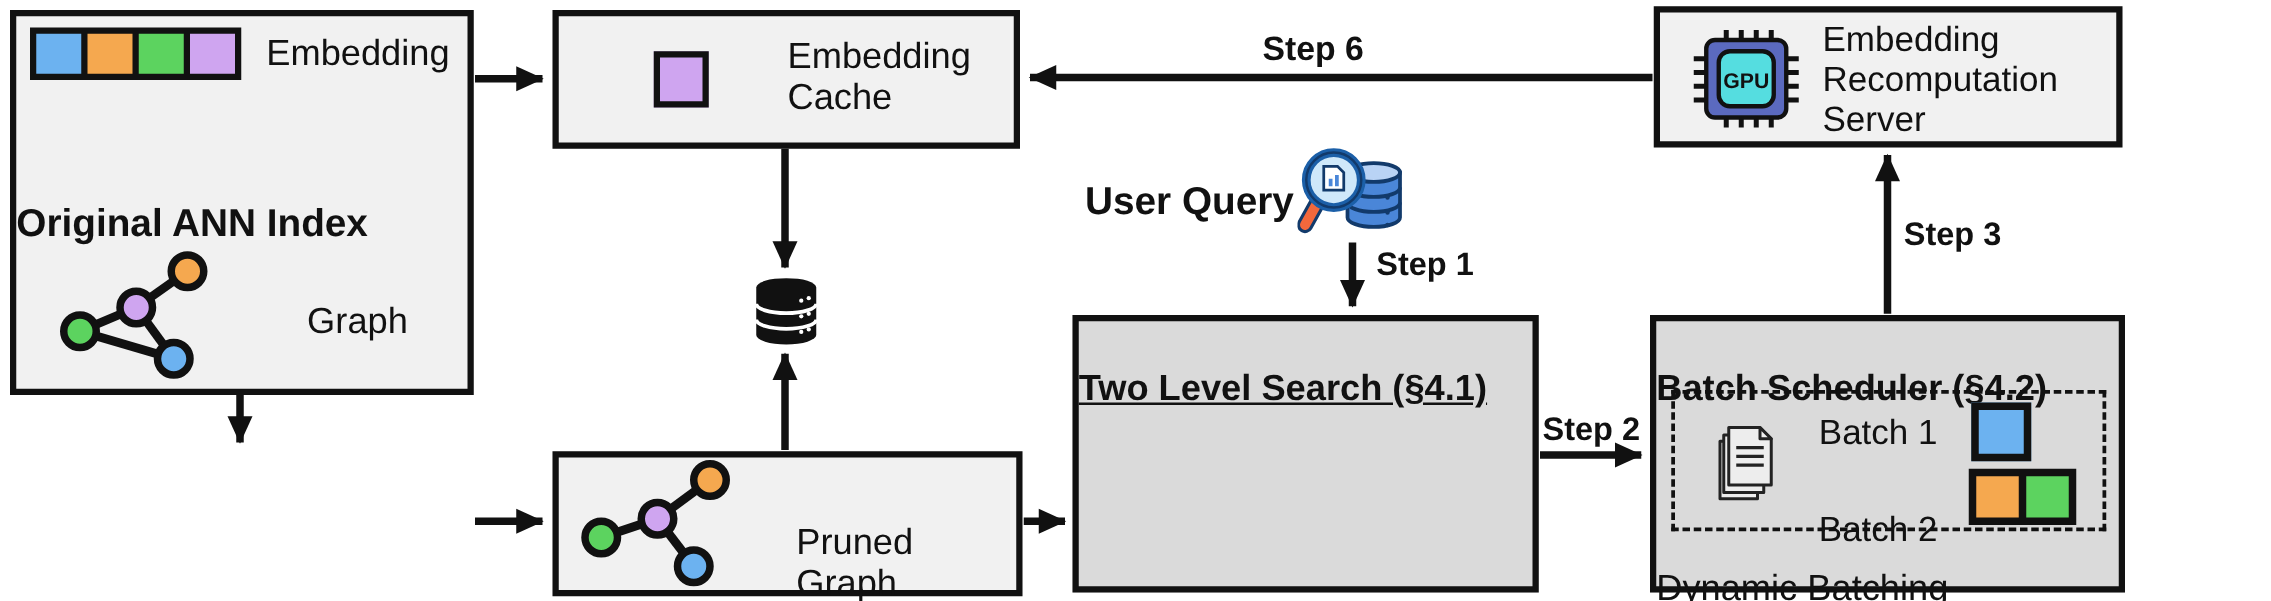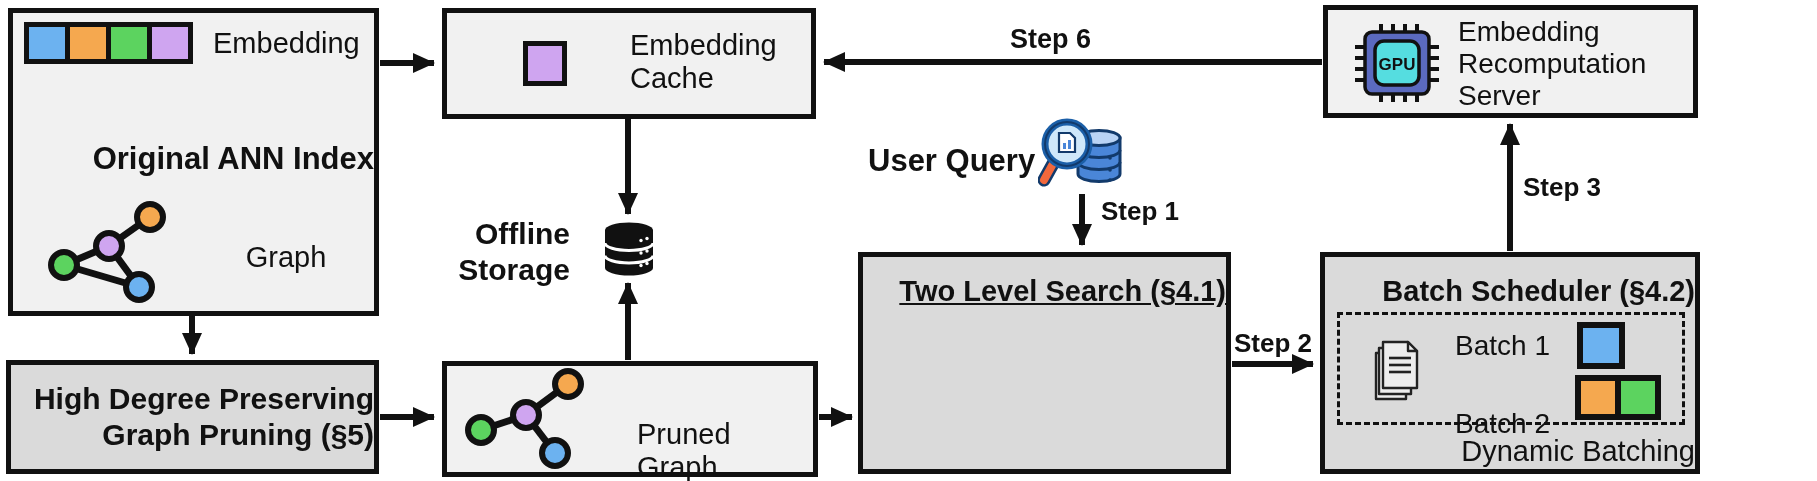--- a/index.html
+++ b/index.html
@@ -4,21 +4,21 @@
 <style>
   html,body{margin:0;padding:0;background:#fff;}
   #canvas{
     position:relative;width:1817px;height:481px;background:#fff;overflow:hidden;
     font-family:"Liberation Sans", sans-serif;color:#111;
   }
   .box{position:absolute;border:5px solid #111;box-sizing:border-box;}
   .box-light{background:#f1f1f1;}
   .box-gray{background:#dadada;}
   .abs{position:absolute;}
-  .ctr{width:100%;text-align:right;}
+  .ctr{width:100%;text-align:left;margin-top:20px;}
   .b{font-weight:bold;}
   .t29{font-size:29px;line-height:33px;}
   .t28{font-size:28px;line-height:32px;}
   .t31{font-size:31px;}
   .t30{font-size:30px;line-height:36px;}
   .step-label{position:absolute;font-weight:bold;font-size:26px;}
   
   .evec{position:absolute;display:flex;gap:5px;background:#111;padding:5px;}
   .ecell{width:36px;height:32px;}
   .c-blue{background:#6cb2f0;} .c-orange{background:#f5a84f;}
@@ -100,24 +100,20 @@
       <rect x="25" y="19" width="44" height="44" rx="9" fill="#55dde0" stroke="#111" stroke-width="3.5"></rect>
       <text x="47" y="48" text-anchor="middle" font-size="17" font-weight="bold" fill="#111">GPU</text>
     </svg>
     <div class="abs t28" style="left:130px;top:6px;">
       <div>Embedding</div>
       <div>Recomputation</div>
       <div>Server</div>
     </div>
   </div>
 
-  <div class="abs b t30" style="left:400px;top:216px;width:170px;text-align:right;">
-    <div>Offline</div>
-    <div>Storage</div>
-  </div>
   <svg class="abs" style="left:602px;top:221px;" width="54" height="56" viewBox="0 0 54 56">
     <path d="M3,9 a24,7.5 0 0 1 48,0 v38 a24,7.5 0 0 1 -48,0 z" fill="#111"></path>
     <path d="M3,22 a24,7.5 0 0 0 48,0" stroke="#fff" stroke-width="3" fill="none"></path>
     <path d="M3,34.5 a24,7.5 0 0 0 48,0" stroke="#fff" stroke-width="3" fill="none"></path>
     <g fill="#fff">
       <circle cx="39" cy="32" r="1.7"></circle>
         <circle cx="45" cy="30" r="1.7"></circle>
       <circle cx="39" cy="44.5" r="1.7"></circle>
         <circle cx="45" cy="42.5" r="1.7"></circle>
       <circle cx="39" cy="19.5" r="1.7"></circle>
@@ -144,26 +140,20 @@
     <circle cx="29" cy="28" r="22" fill="#cfe8fa" stroke="#1b5fa8" stroke-width="7"></circle>
     <circle cx="29" cy="28" r="22" fill="none" stroke="#123a6b" stroke-width="2"></circle>
 
     <path d="M21,17 h11 l5,5 v14 h-16 z" fill="#fff" stroke="#123a6b" stroke-width="2.2"></path>
     <g fill="#4a86d8">
       <rect x="25" y="27" width="3" height="6"></rect>
         <rect x="30" y="24" width="3" height="9"></rect>
     </g>
   </svg>
 
-  <div class="box box-gray" style="left:6px;top:360px;width:373px;height:114px;">
-    <div class="abs ctr b t30" style="top:16px;left:0;">
-      <div>High Degree Preserving</div>
-      <div>Graph Pruning (§5)</div>
-    </div>
-  </div>
 
   <div class="box box-light" style="left:442px;top:361px;width:376px;height:116px;">
     <svg class="abs" style="left:14px;top:0px;" width="130" height="104" viewBox="0 0 130 104">
       <g stroke="#111" stroke-width="7">
         <line x1="20" y1="64" x2="65" y2="49"></line>
         <line x1="65" y1="49" x2="107" y2="18"></line>
         <line x1="65" y1="49" x2="94" y2="87"></line>
       </g>
       <g stroke="#111" stroke-width="6">
         <circle cx="107" cy="18" r="13" fill="#f5a84f"></circle>

